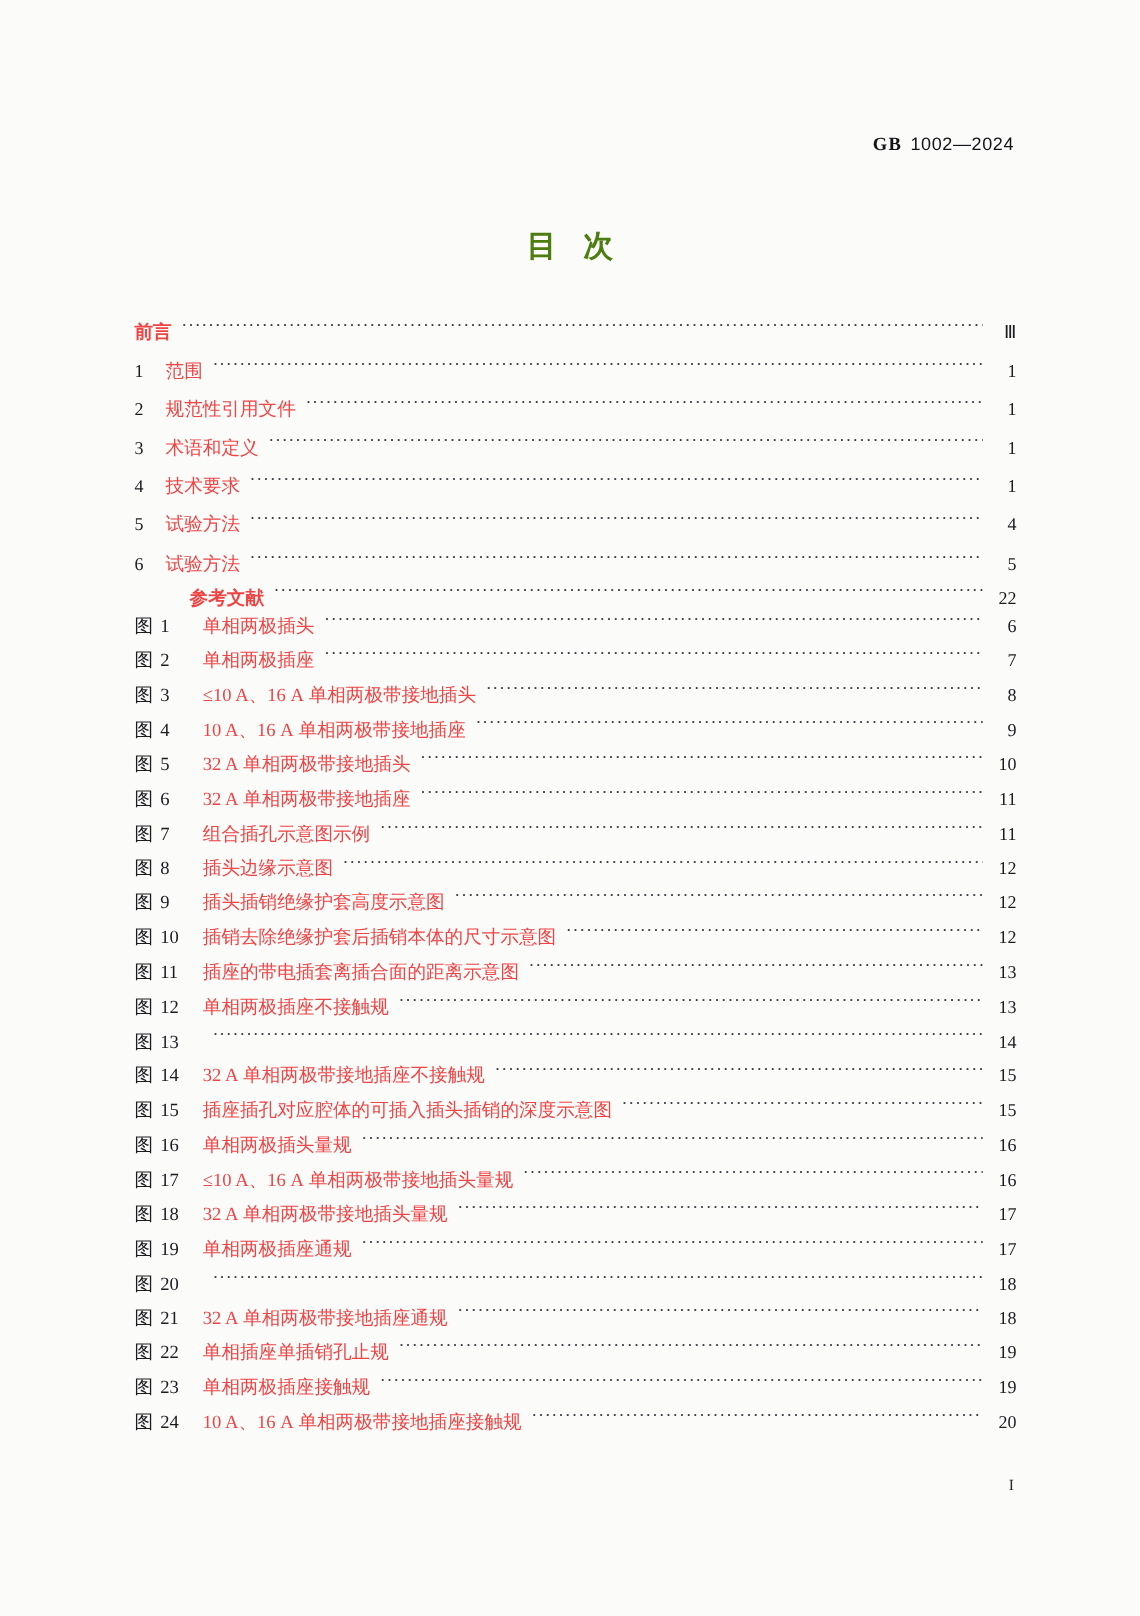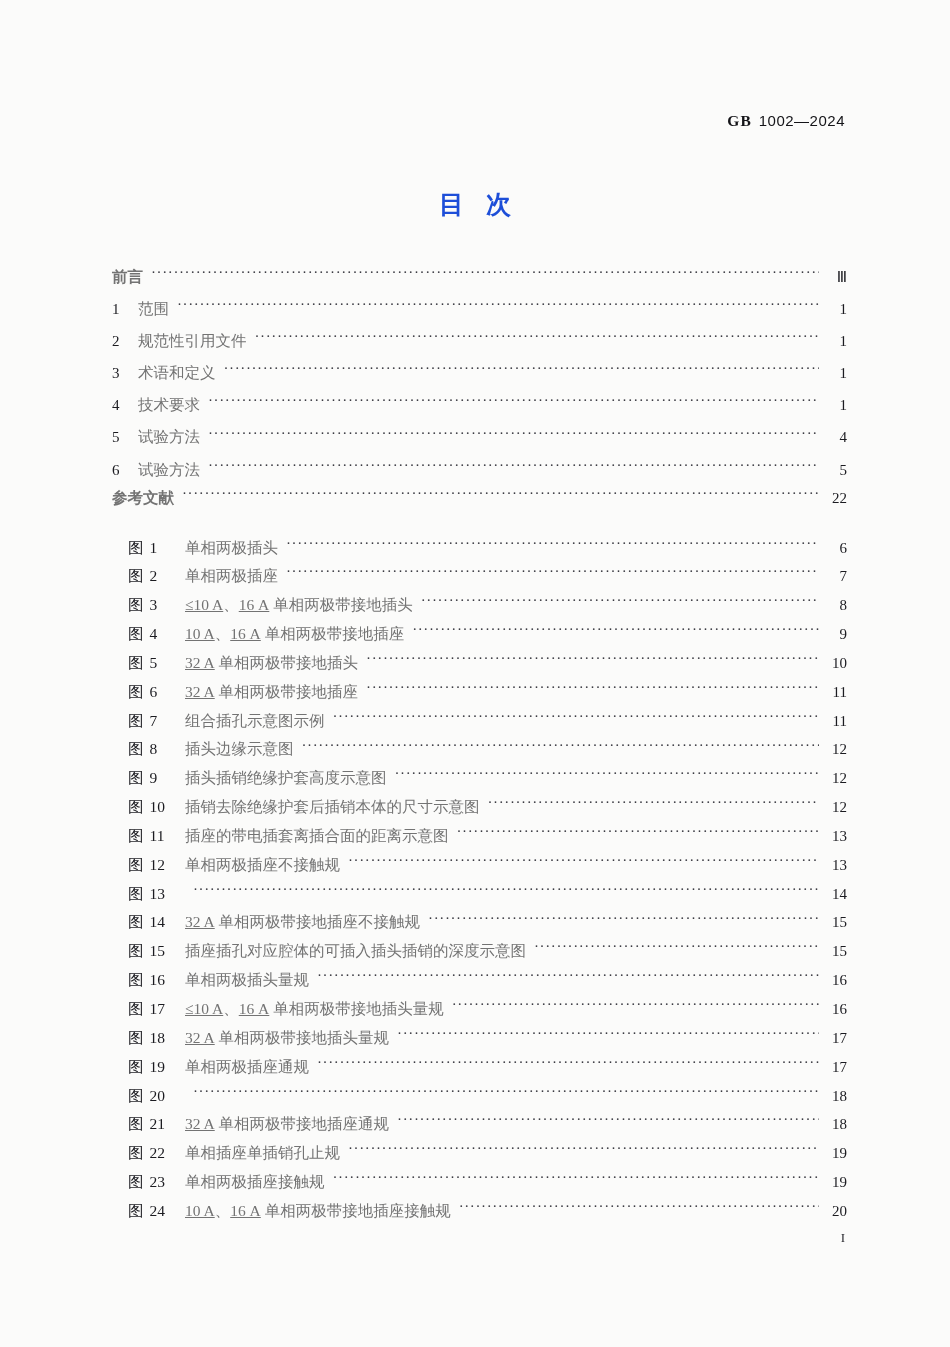--- a/index.html
+++ b/index.html
@@ -46,33 +46,33 @@
   .doc-title {
     position: absolute;
     top: 188px;
     left: 0;
     right: 0;
     text-align: center;
     font-size: 25px;
     font-weight: bold;
     letter-spacing: 22px;
     text-indent: 22px;
-    color: #1d4ed8;
+    color: #4d7c0f;
     font-family: "Liberation Sans", "DejaVu Sans", sans-serif;
   }
 
   
   .toc {
     position: absolute;
     left: 112px;
     right: 103px;
   }
   .toc-sections { top: 266px; }
-  .toc-refs     { top: 487px; }
-  .toc-figures  { top: 537px; margin-left: 16px; }
+  .toc-refs     { top: 487px; margin-left: 46px; }
+  .toc-figures  { top: 511px; }
 
   .toc-row {
     display: flex;
     align-items: baseline;
     width: 100%;
     font-size: 15.5px;
     color: #1b1b20;
   }
   .toc-sections .toc-row { height: 32.2px; }
   .toc-refs .toc-row     { height: 32px; }
@@ -97,21 +97,21 @@
     color: #1b1b20;
   }
   .fig-label .fnum {
     font-family: "Liberation Serif", serif;
     margin-left: 6px;
   }
 
   .row-text {
     flex: 0 0 auto;
     white-space: nowrap;
-    color: #737373;
+    color: #ef4444;
   }
   .row-text.bold { font-weight: bold; }
 
   
   .leader {
     flex: 1 1 auto;
     position: relative;
     overflow: hidden;
     margin: 0 6px 0 8px;
     height: 1em;
@@ -133,21 +133,20 @@
     min-width: 22px;
     text-align: right;
     font-family: "Liberation Serif", serif;
     font-size: 15px;
     color: #1b1b20;
   }
 
   
   .lat {
     font-family: "Liberation Serif", serif;
-    text-decoration: underline;
   }
 
   
   .folio {
     position: absolute;
     right: 105px;
     bottom: 101px;
     font-size: 13px;
     font-family: "Liberation Serif", serif;
     color: #2a2a30;

